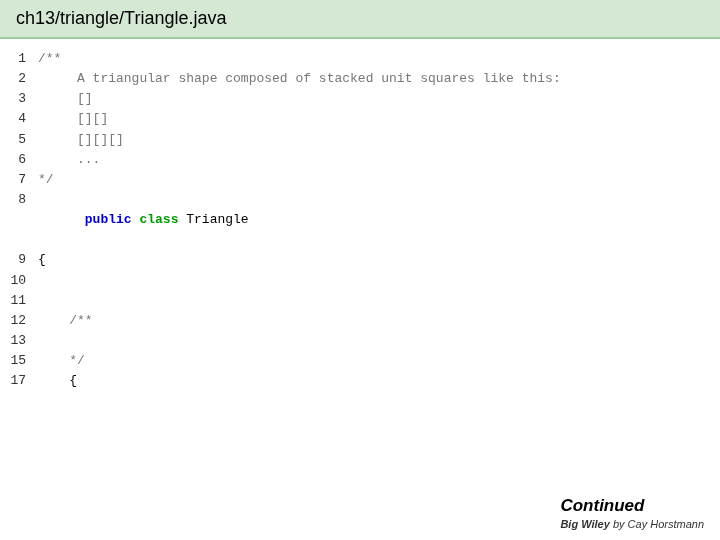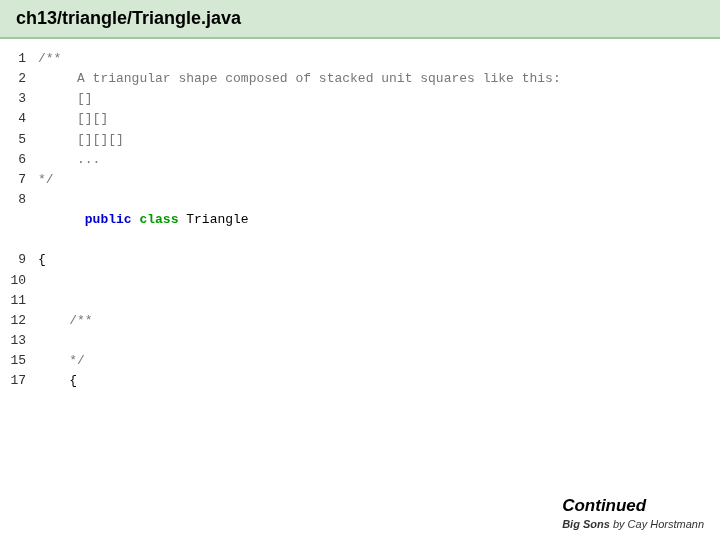--- a/index.html
+++ b/index.html
@@ -9,21 +9,21 @@
       background: #ffffff;
       font-family: Arial, sans-serif;
       overflow: hidden;
     }
 
     .title-bar {
       background: #d4e8d4;
       border-bottom: 2px solid #a0c8a0;
       padding: 8px 16px;
       font-size: 18px;
-      font-weight: bold;
+      font-weight: normal;
       color: #000;
     }
 
     .code-area {
       padding: 10px 0;
       font-family: 'Courier New', Courier, monospace;
       font-size: 13px;
       line-height: 1.55;
     }
 
@@ -158,16 +158,16 @@
   <div class="code-line">
     <span class="line-num">17</span>
     <span class="line-content">    {</span>
   </div>
 
 </div>
 
 <div class="footer">
   <div class="continued">Continued</div>
   <div class="copyright">
-    <span style="font-style:italic; font-weight:bold;">Big Sons</span>
+    <span style="font-style:italic; font-weight:bold;">Big Wiley</span>
     <span> by Cay Horstmann</span><br>
   </div>
 </div>
 
 </body></html>

